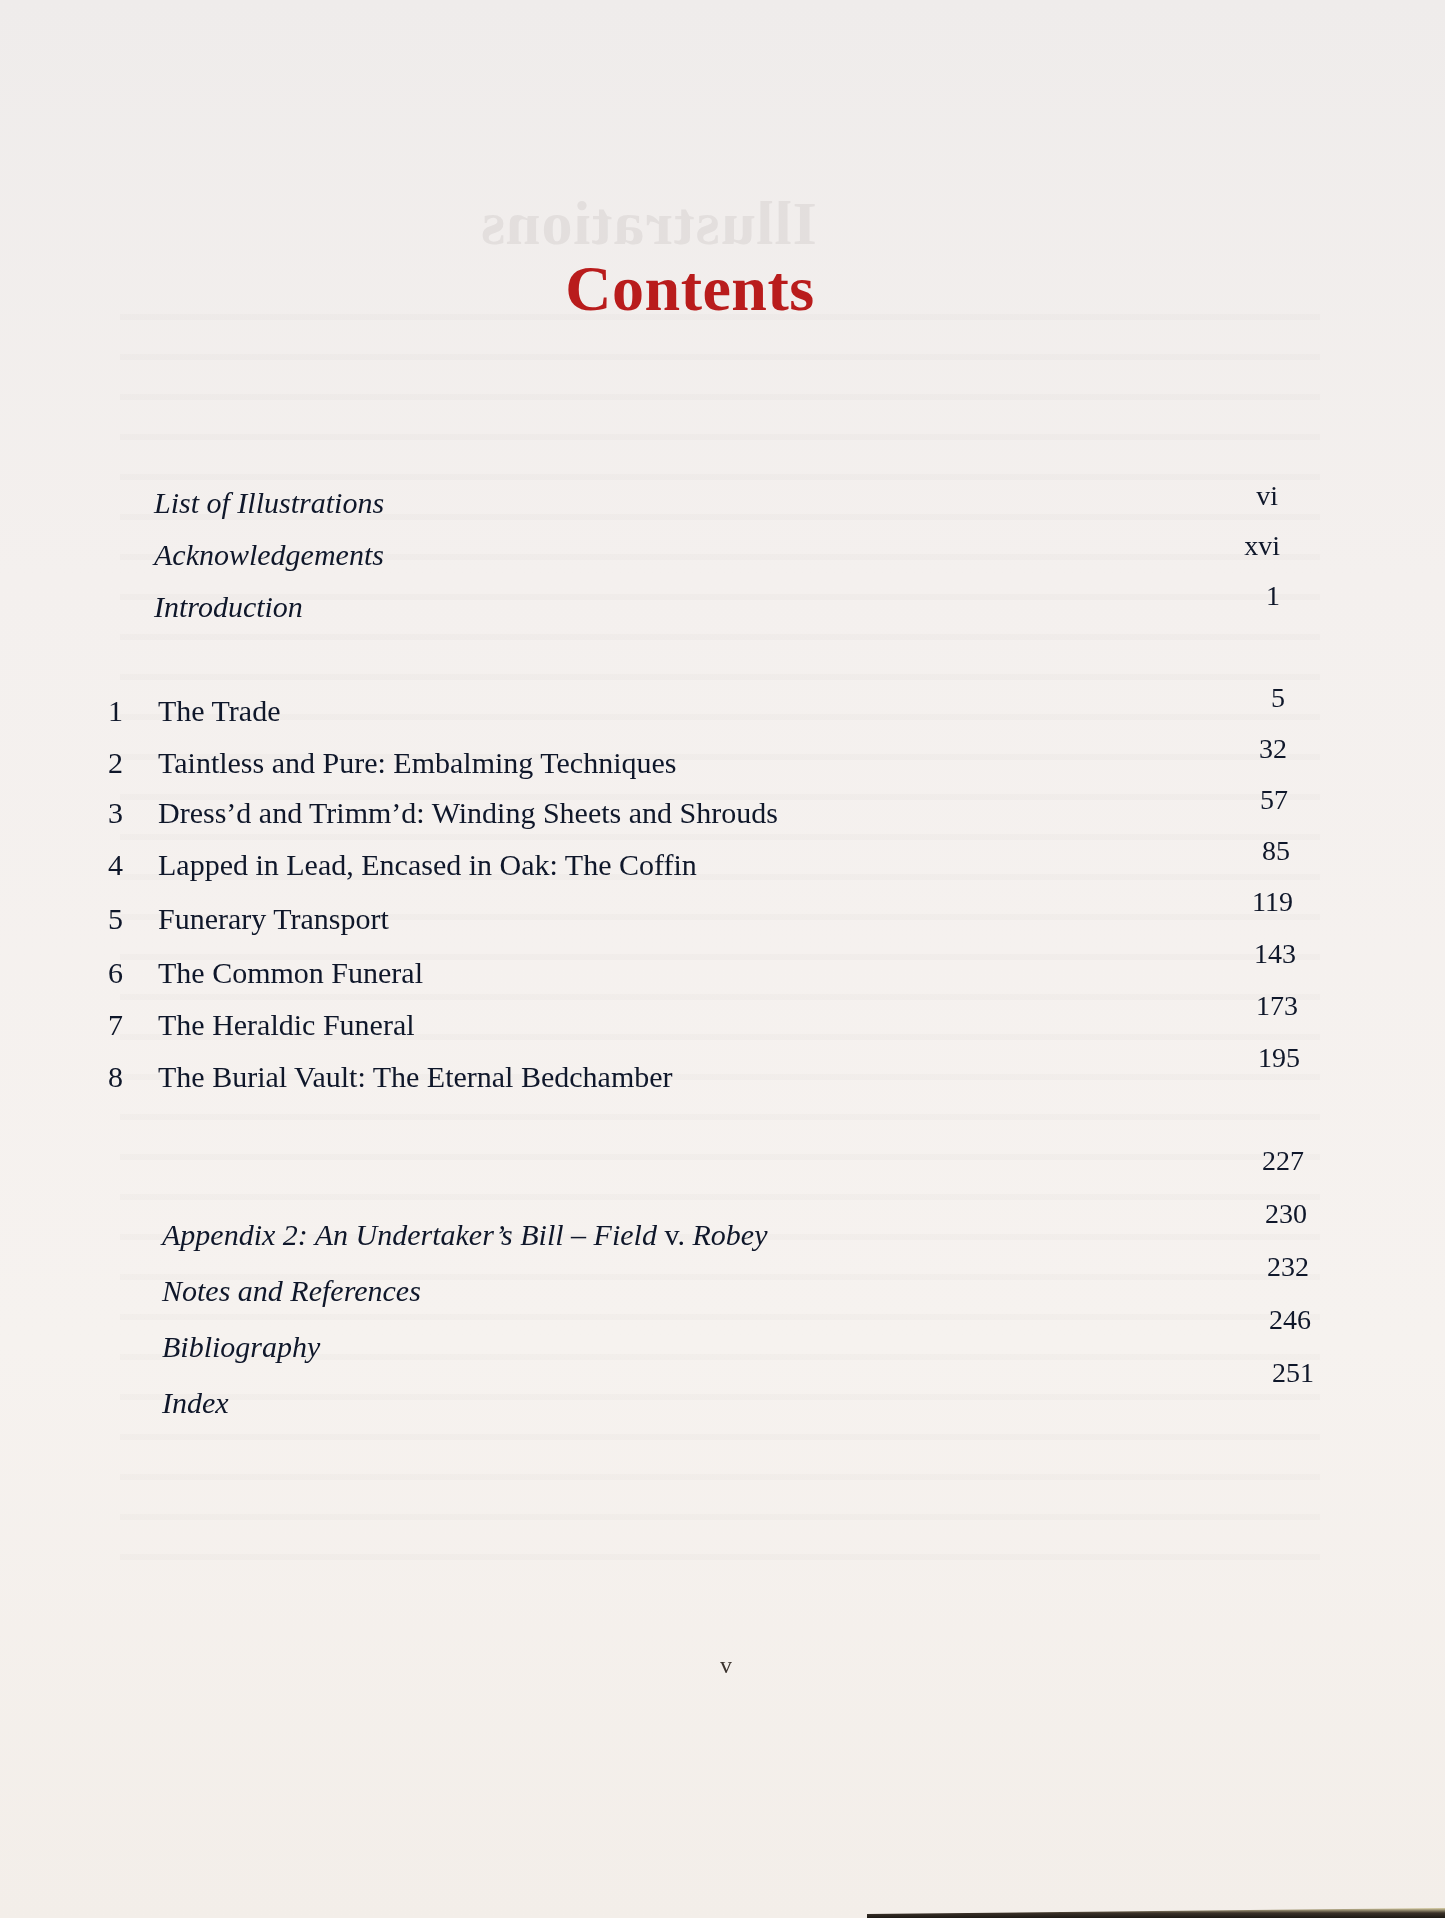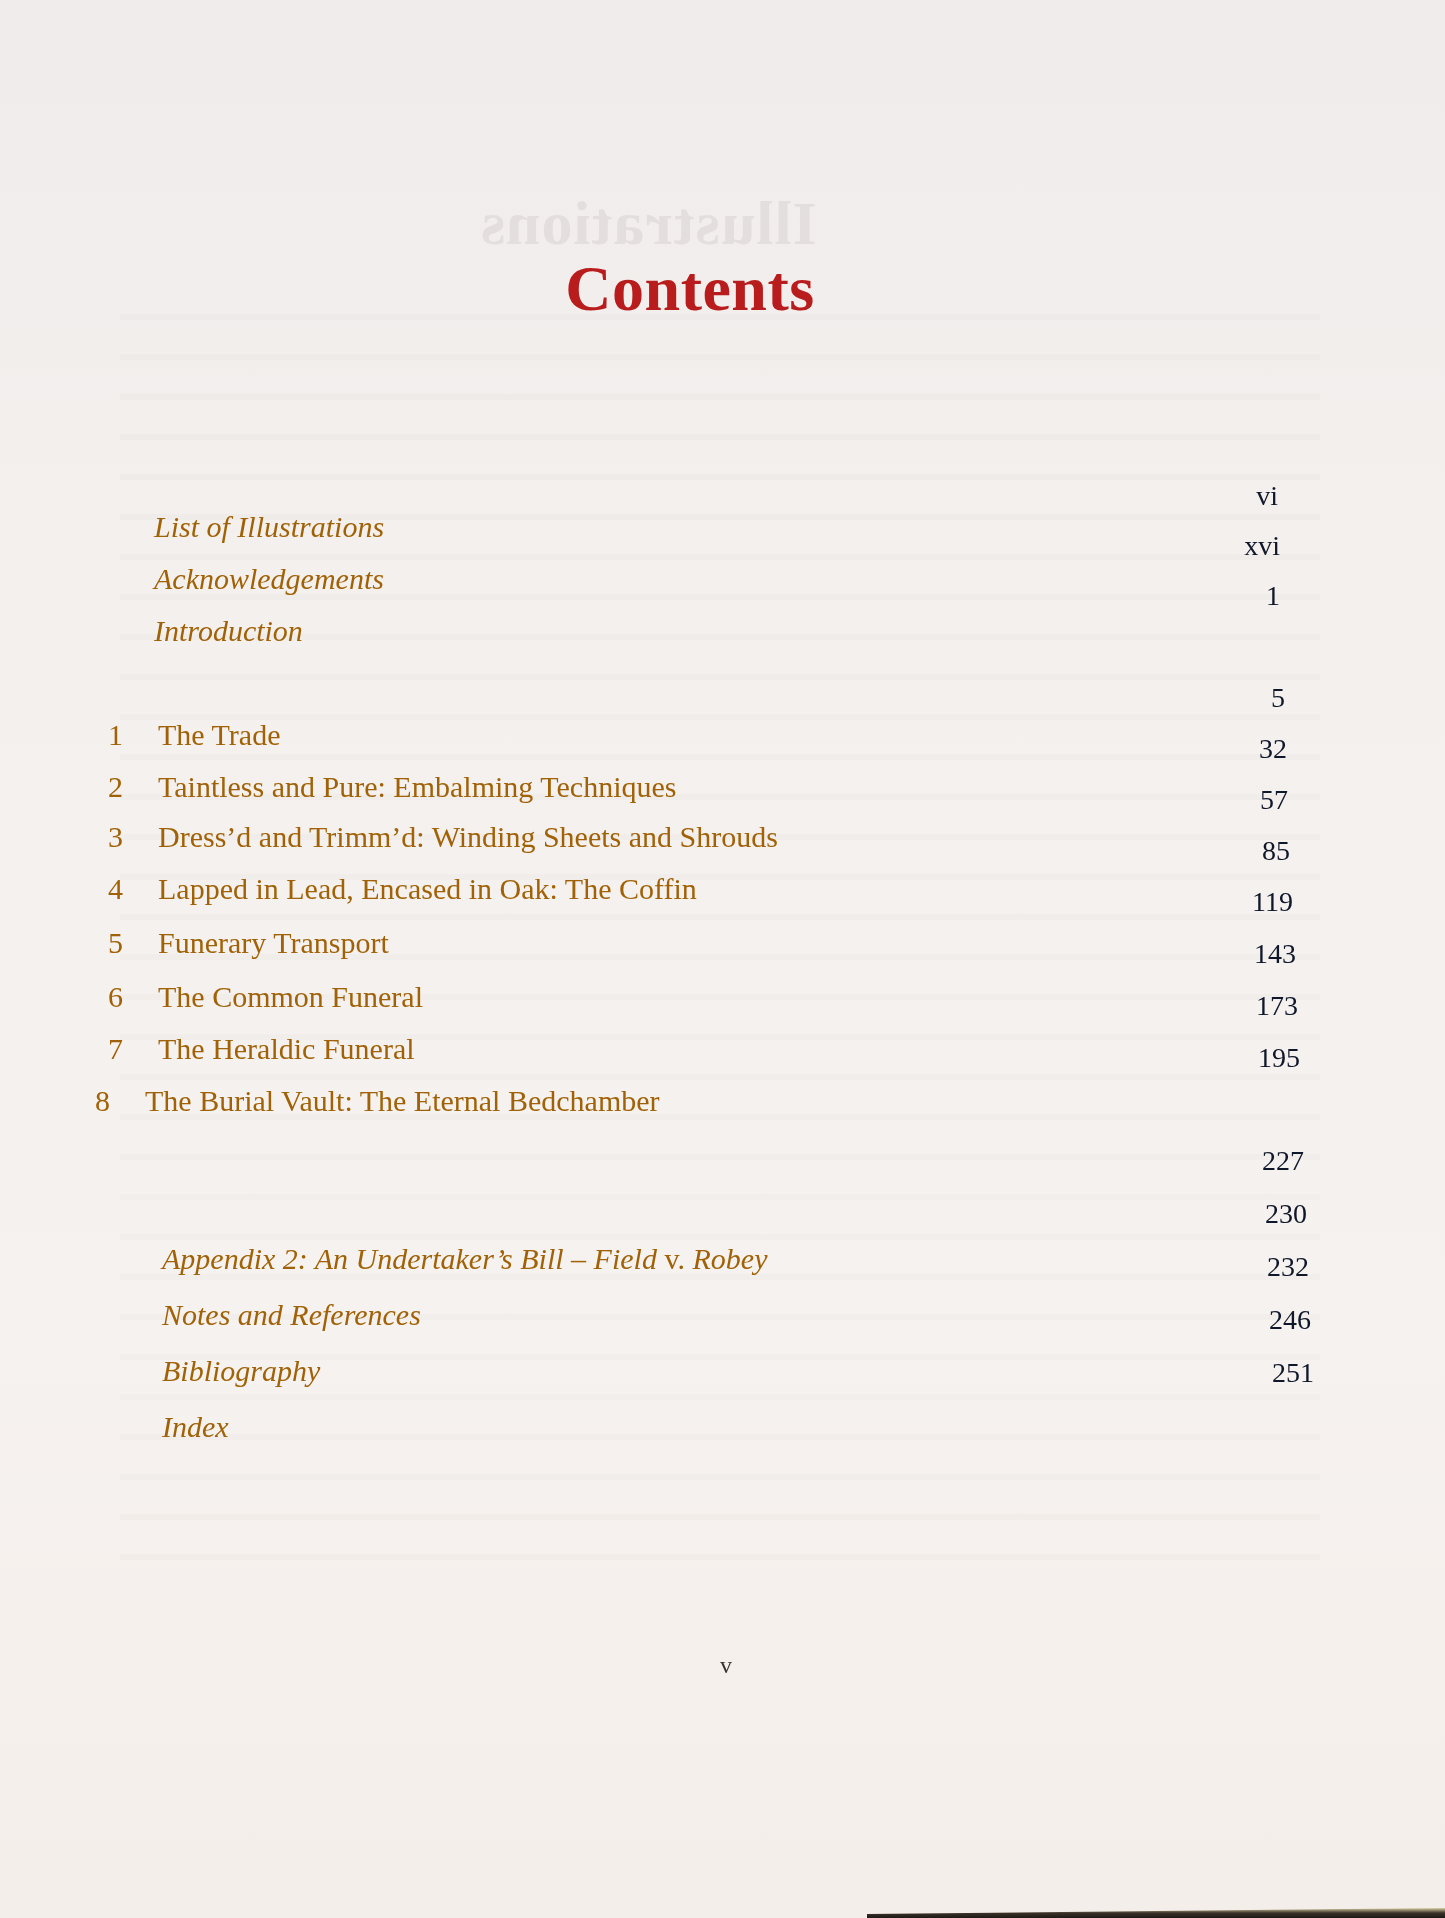--- a/index.html
+++ b/index.html
@@ -46,22 +46,21 @@
       text-align: center;
       font-size: 64px;
       font-weight: bold;
       color: #b91c1c;
       letter-spacing: 0.5px;
     }
     .entry {
       position: absolute;
       font-size: 30px;
       white-space: nowrap;
-      color: #a16207;
-      margin-top: 24px;
+      color: #0f172a;
     }
     .entry.italic { font-style: italic; }
     .num {
       display: inline-block;
       width: 50px;
       font-style: normal;
     }
     .page-ref {
       position: absolute;
       font-size: 28px;
@@ -139,21 +138,21 @@
   <div class="entry" style="left:108px; top:956px;">
     <span class="num">6</span><span>The Common Funeral</span>
   </div>
   <div class="page-ref" style="left:1206px; top:938px;">143</div>
 
   <div class="entry" style="left:108px; top:1008px;">
     <span class="num">7</span><span>The Heraldic Funeral</span>
   </div>
   <div class="page-ref" style="left:1208px; top:990px;">173</div>
 
-  <div class="entry" style="left:95px; top:1060px;">
+  <div class="entry" style="left:108px; top:1060px;">
     <span class="num">8</span><span>The Burial Vault: The Eternal Bedchamber</span>
   </div>
   <div class="page-ref" style="left:1210px; top:1042px;">195</div>
 
   <div class="page-ref" style="left:1214px; top:1145px;">227</div>
 
   <div class="entry italic" style="left:162px; top:1218px;">
     <span>Appendix 2: An Undertaker’s Bill – Field </span><span style="font-style:normal;">v.</span><span> Robey</span>
   </div>
   <div class="page-ref" style="left:1217px; top:1198px;">230</div>

